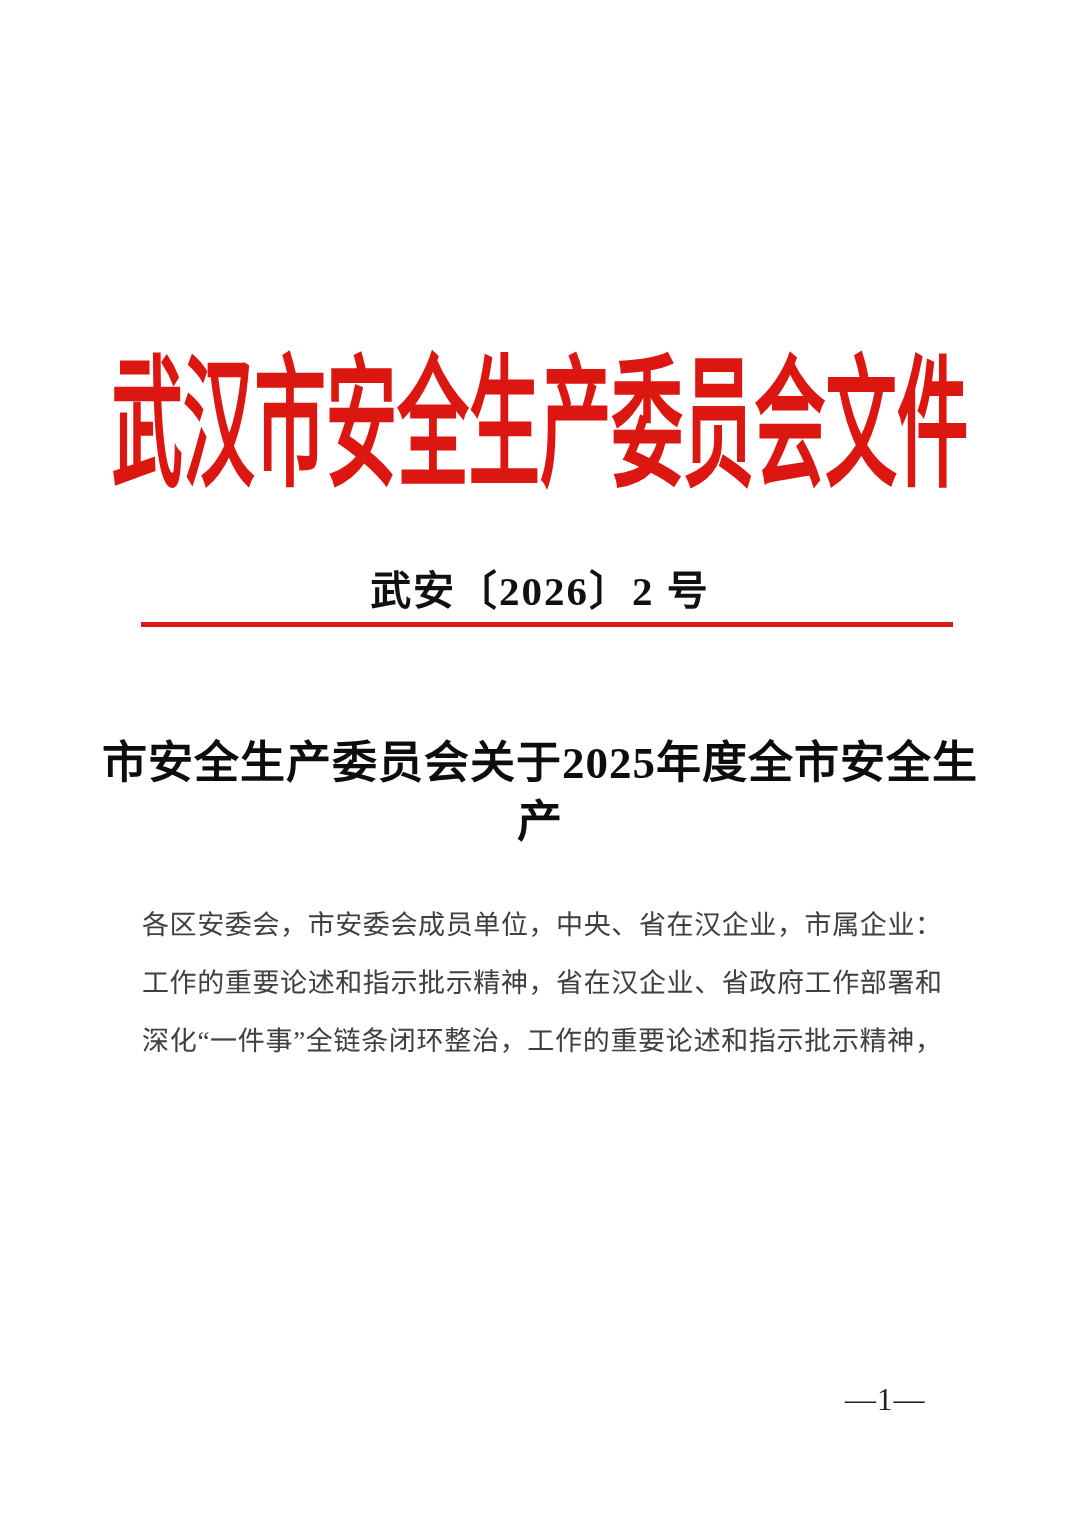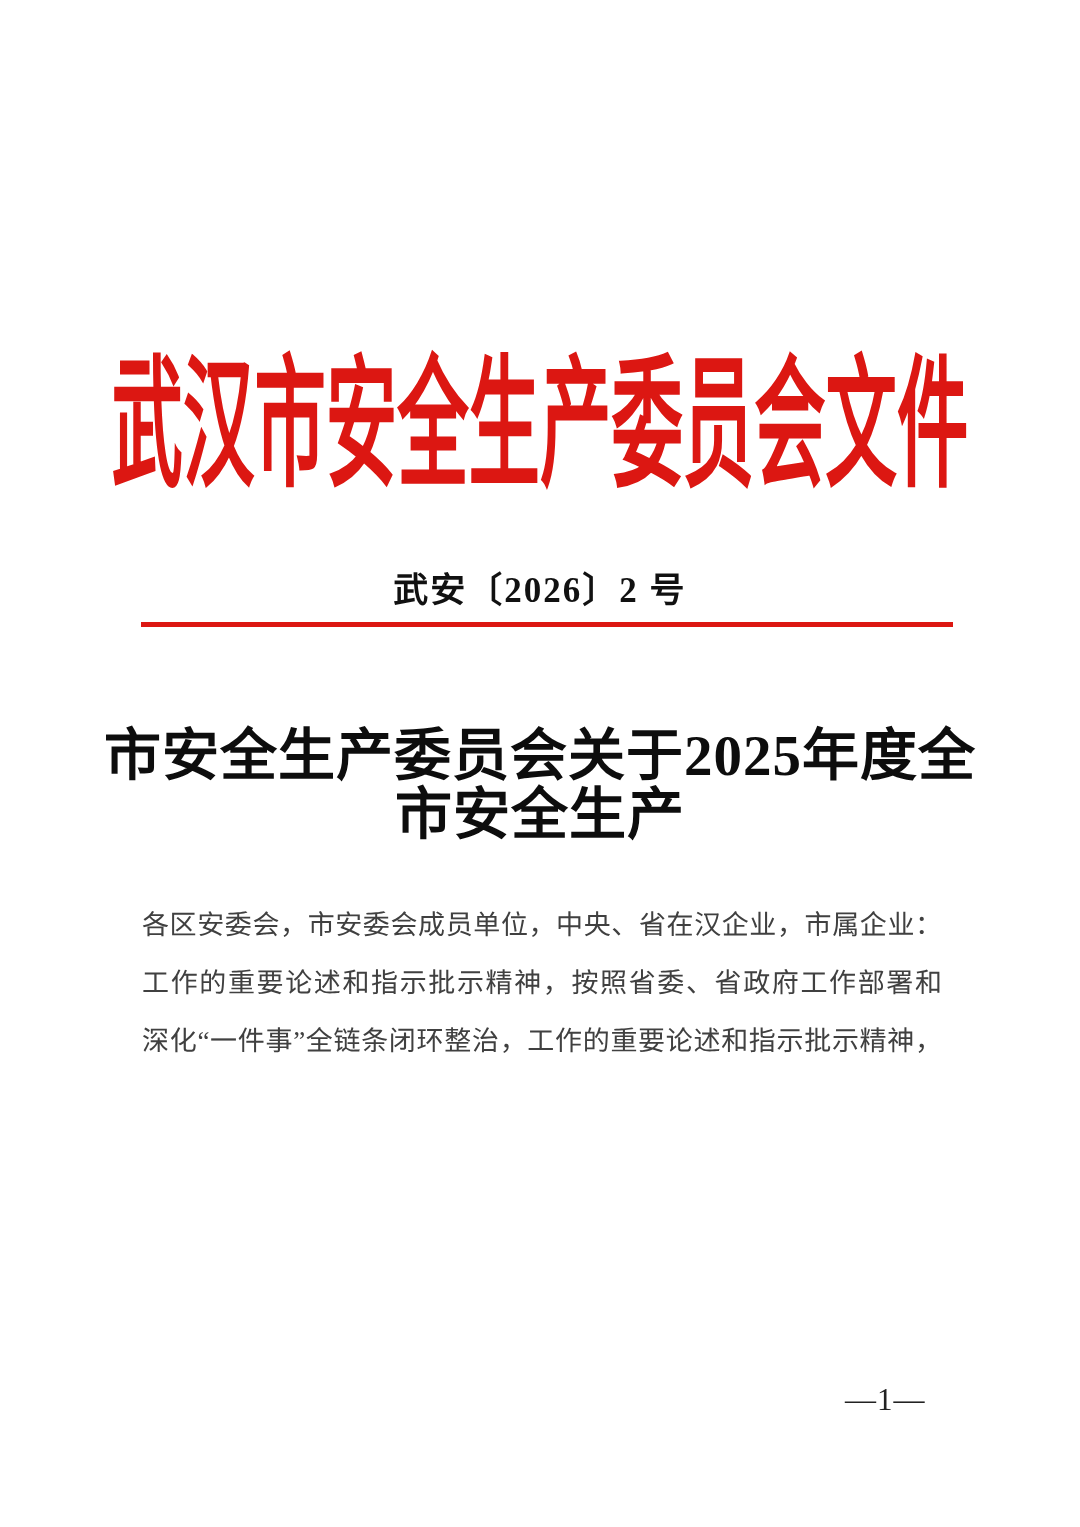--- a/index.html
+++ b/index.html
@@ -41,21 +41,21 @@
     transform-origin: center top;
   }
 
   
   .doc-number {
     position: absolute;
     top: 570px;
     left: 0;
     width: 100%;
     text-align: center;
-    font-size: 35px;
+    font-size: 41px;
     line-height: 42px;
     font-weight: 600;
     letter-spacing: 2px;
     color: #111111;
   }
 
   
   .red-rule {
     position: absolute;
     top: 622px;
@@ -64,23 +64,23 @@
     height: 5px;
     background: var(--accent-red, #dc1712);
   }
 
   
   .doc-title {
     position: absolute;
     top: 722px;
     left: 85px;
     right: 85px;
-    margin: 4px;
+    margin: 12px;
     text-align: center;
-    font-size: 57px;
+    font-size: 45px;
     line-height: 59px;
     font-weight: bold;
     letter-spacing: 1px;
     color: #0d0d0d;
   }
 
   
   .body-text {
     position: absolute;
     top: 896px;
@@ -124,19 +124,19 @@
 
   <div class="red-rule"></div>
 
   <h1 class="doc-title">
     <span>市安全生产委员会关于2025年度全市安全生产</span><br>
   </h1>
 
   <div class="body-text">
 
   <div class="body-line">各区安委会，市安委会成员单位，中央、省在汉企业，市属企业：</div>
-      <div class="body-line">工作的重要论述和指示批示精神，按照省委、省政府工作部署和</div>
+      <div class="body-line">工作的重要论述和指示批示精神，省在汉企业、省政府工作部署和</div>
       <div class="body-line">深化“一件事”全链条闭环整治，工作的重要论述和指示批示精神，</div>
     </div>
 
   <div class="page-number">—1—</div>
 
 </div>
 
 </body></html>

